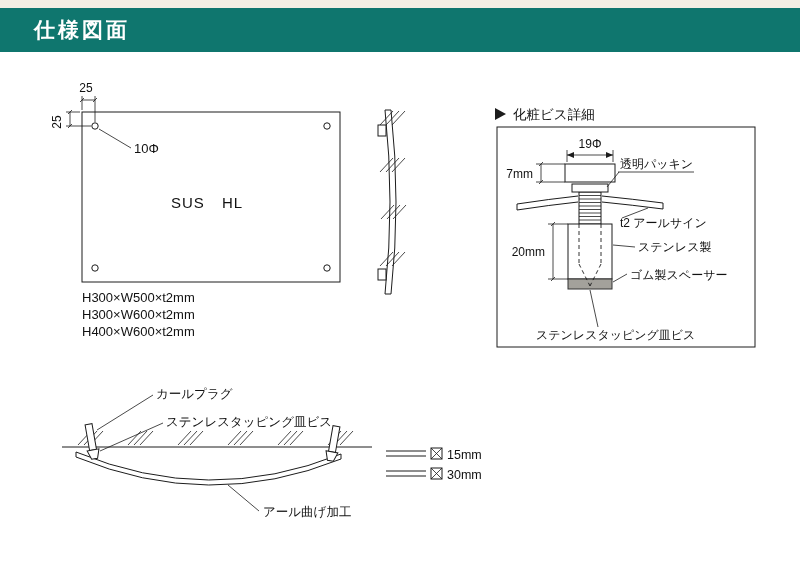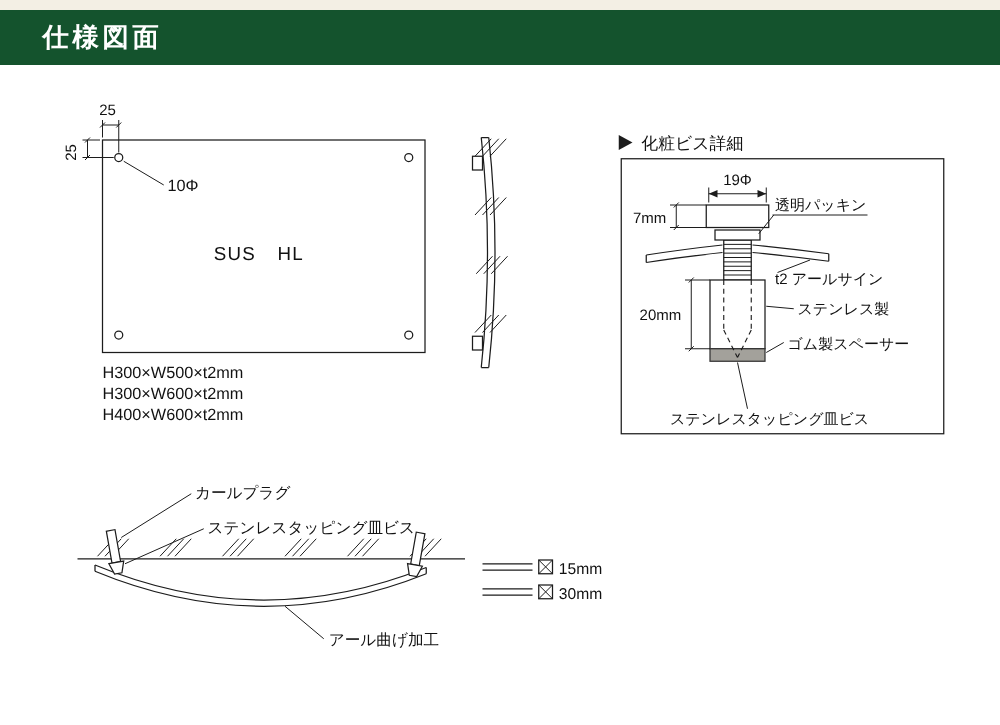--- a/index.html
+++ b/index.html
@@ -4,21 +4,21 @@
 <style>
   * { margin:0; padding:0; box-sizing:border-box; }
   body {
     width:800px; height:580px; position:relative;
     background:#f3efe4;
     font-family:"Liberation Sans", sans-serif;
     overflow:hidden;
   }
   .header-bar {
     position:absolute; top:8px; left:0; width:800px; height:44px;
-    background:#14532d; display:flex; align-items:center;
+    background:#0f766e; display:flex; align-items:center;
   }
   .header-bar h1 {
     color:#ffffff; font-size:21px; font-weight:bold;
     margin-left:34px; letter-spacing:3px;
     font-family:"Liberation Sans", sans-serif;
   }
   .content {
     position:absolute; top:52px; left:0; width:800px; height:528px;
     background:#ffffff;
   }

